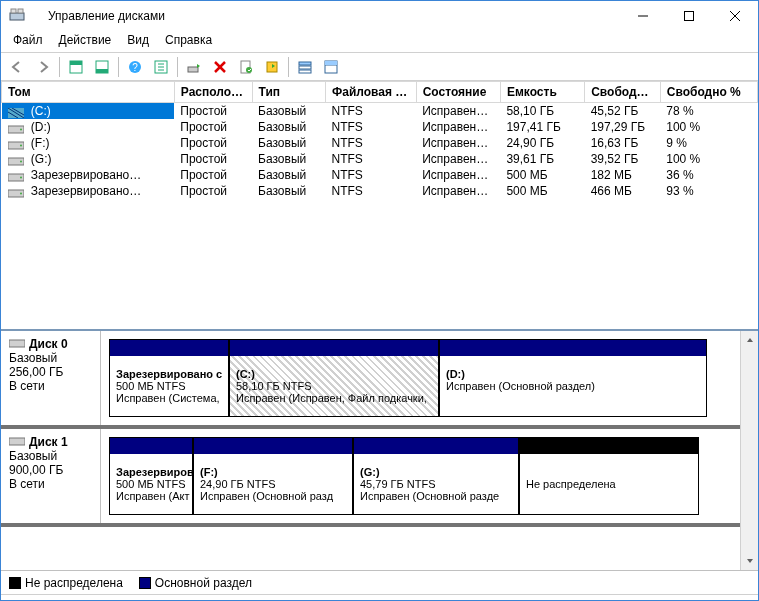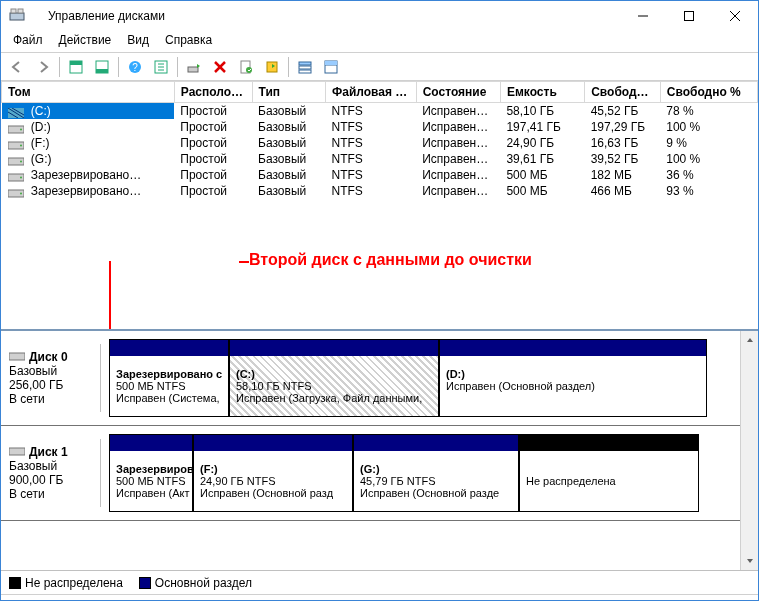--- a/index.html
+++ b/index.html
@@ -20,21 +20,21 @@
 table { width: 100%; border-collapse: collapse; table-layout: fixed; }
 th { text-align: left; font-weight: bold; padding: 3px 6px; border: 1px solid #d8d8d8; background: #fff; overflow: hidden; white-space: nowrap; text-overflow: ellipsis; font-size: 12px; }
 td { padding: 1px 6px; white-space: nowrap; overflow: hidden; text-overflow: ellipsis; font-size: 12px; }
 tr.sel td.first { background: #0078d7; color: #fff; }
 .vol-icon { display: inline-block; width: 16px; height: 10px; vertical-align: middle; margin-right: 4px; }
 .annotation-wrap { position: absolute; left: 108px; top: 170px; width: 530px; height: 60px; pointer-events: none; }
 .annotation-text { position: absolute; left: 140px; top: 0; color: #ff0000; font-size: 16px; font-weight: 600; }
 .ann-line { position: absolute; background: #ff0000; }
 .graphical { flex: 1; display: flex; border-top: 2px solid #7a98b8; overflow: hidden; }
 .graph-body { flex: 1; overflow-y: auto; }
-.disk-row { display: flex; border-bottom: 1px solid #737373; min-height: 94px; align-items: center; }
+.disk-row { display: flex; border-bottom: 4px solid #737373; min-height: 94px; }
 .disk-info { width: 100px; padding: 6px 8px; border-right: 1px solid #c0c0c0; font-size: 12px; }
 .disk-name { font-weight: bold; }
 .disk-icon { display: inline-block; width: 16px; height: 10px; margin-right: 4px; }
 .parts { flex: 1; display: flex; padding: 8px; gap: 0; }
 .part { border: 1px solid #000; display: flex; flex-direction: column; }
 .part-header { height: 16px; background: #000080; }
 .part-header.unalloc { background: #000; }
 .part-body { flex: 1; padding: 12px 6px; font-size: 11px; background: #fff; overflow: hidden; white-space: nowrap; }
 .part-body.hatched { background: repeating-linear-gradient(45deg, #fff, #fff 3px, #d0d0d0 3px, #d0d0d0 5px); }
 .part-title { font-weight: bold; }
@@ -265,25 +265,20 @@
               <td>Простой</td>
               <td>Базовый</td>
               <td>NTFS</td>
               <td>Исправен…</td>
               <td>500 МБ</td>
               <td>466 МБ</td>
               <td>93 %</td>
             </tr>
           </tbody>
       </table>
-      <div class="annotation-wrap">
-        <div class="annotation-text">Второй диск с данными до очистки</div>
-        <div class="ann-line" style="left:130px; top:10px; width:10px; height:2px;"></div>
-        <div class="ann-line" style="left:0; top:10px; width:2px; height:160px;"></div>
-      </div>
     </div>
 
     <div class="graphical">
       <div class="graph-body" id="graph-body">
           <div class="disk-row">
             <div class="disk-info">
               <div><span class="disk-icon"><svg width="16" height="10">
                     <rect x="0" y="2" width="16" height="7" fill="#d0d0d0" stroke="#777"></rect>
                   </svg></span><span class="disk-name">Диск 0</span></div>
               <div>Базовый</div>
@@ -297,21 +292,21 @@
                   <div class="part-title">Зарезервировано с</div>
                   <div>500 МБ NTFS</div>
                   <div>Исправен (Система,</div>
                 </div>
               </div>
               <div class="part" style="width: 210px;">
                 <div class="part-header"></div>
                 <div class="part-body hatched">
                   <div class="part-title">(C:)</div>
                   <div>58,10 ГБ NTFS</div>
-                  <div>Исправен (Загрузка, Файл данными,</div>
+                  <div>Исправен (Исправен, Файл подкачки,</div>
                 </div>
               </div>
               <div class="part" style="width: 268px;">
                 <div class="part-header"></div>
                 <div class="part-body">
                   <div class="part-title">(D:)</div>
                   <div>Исправен (Основной раздел)</div>
                 </div>
               </div>
             </div>

